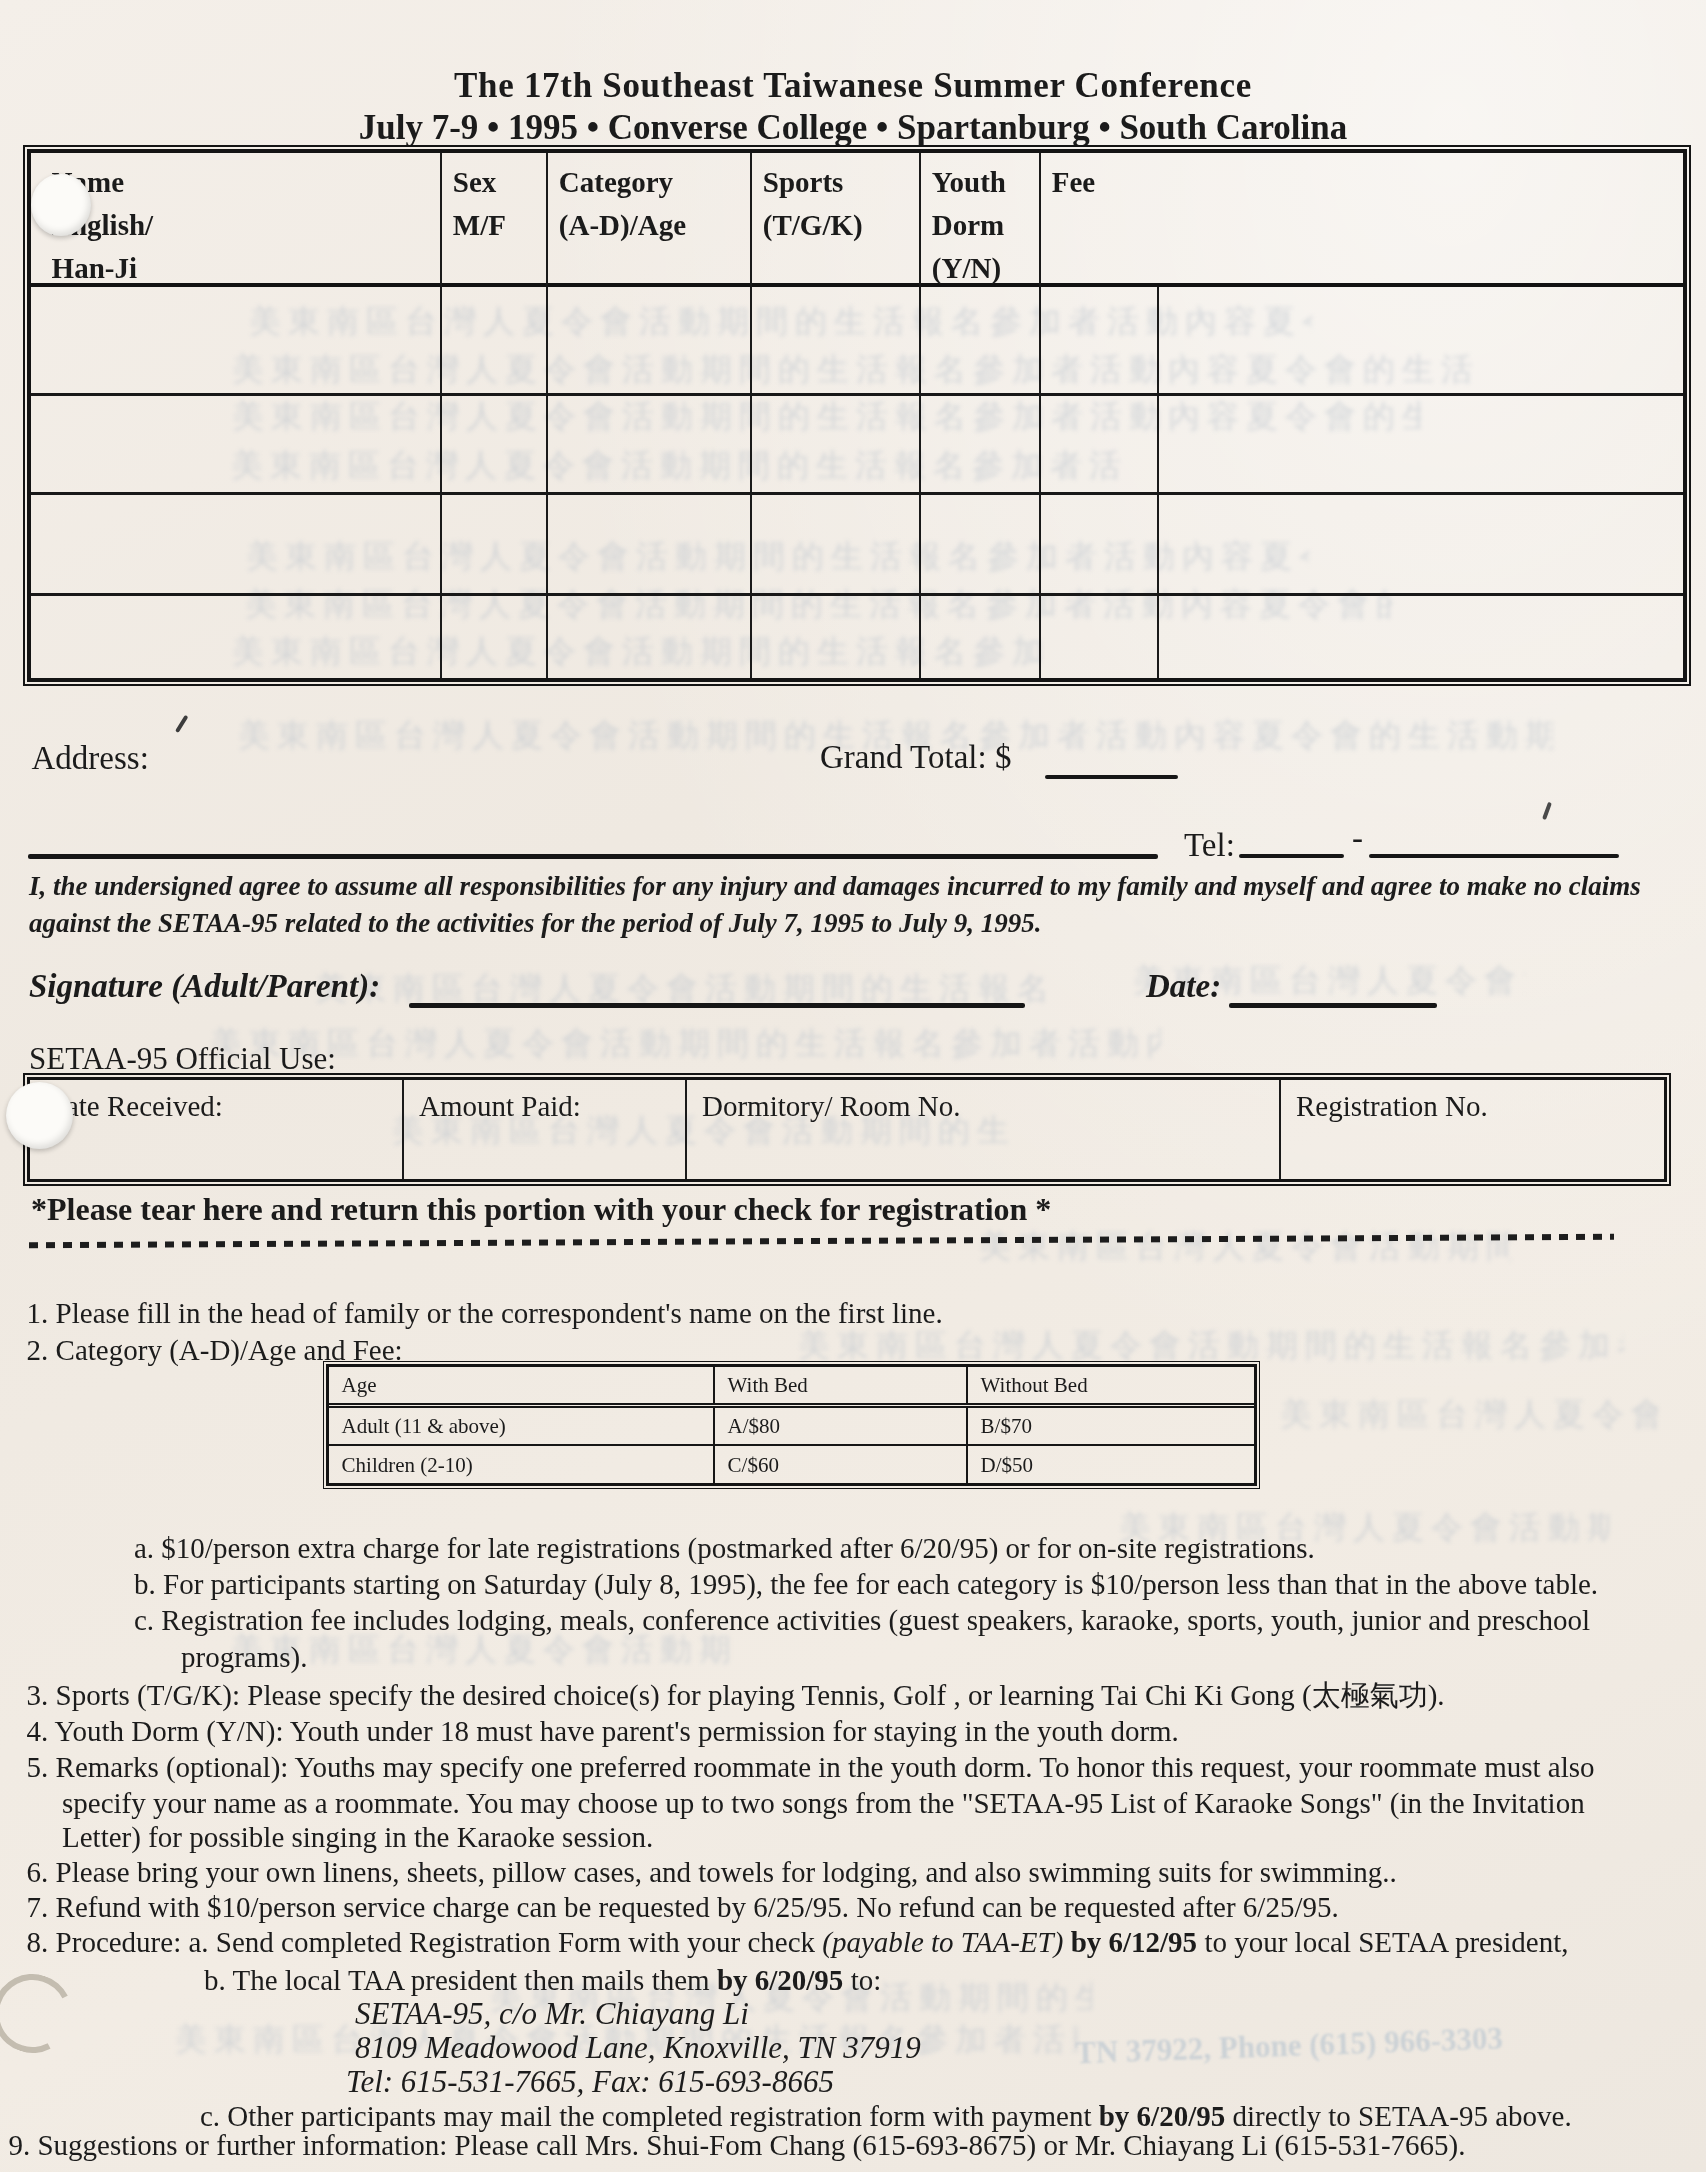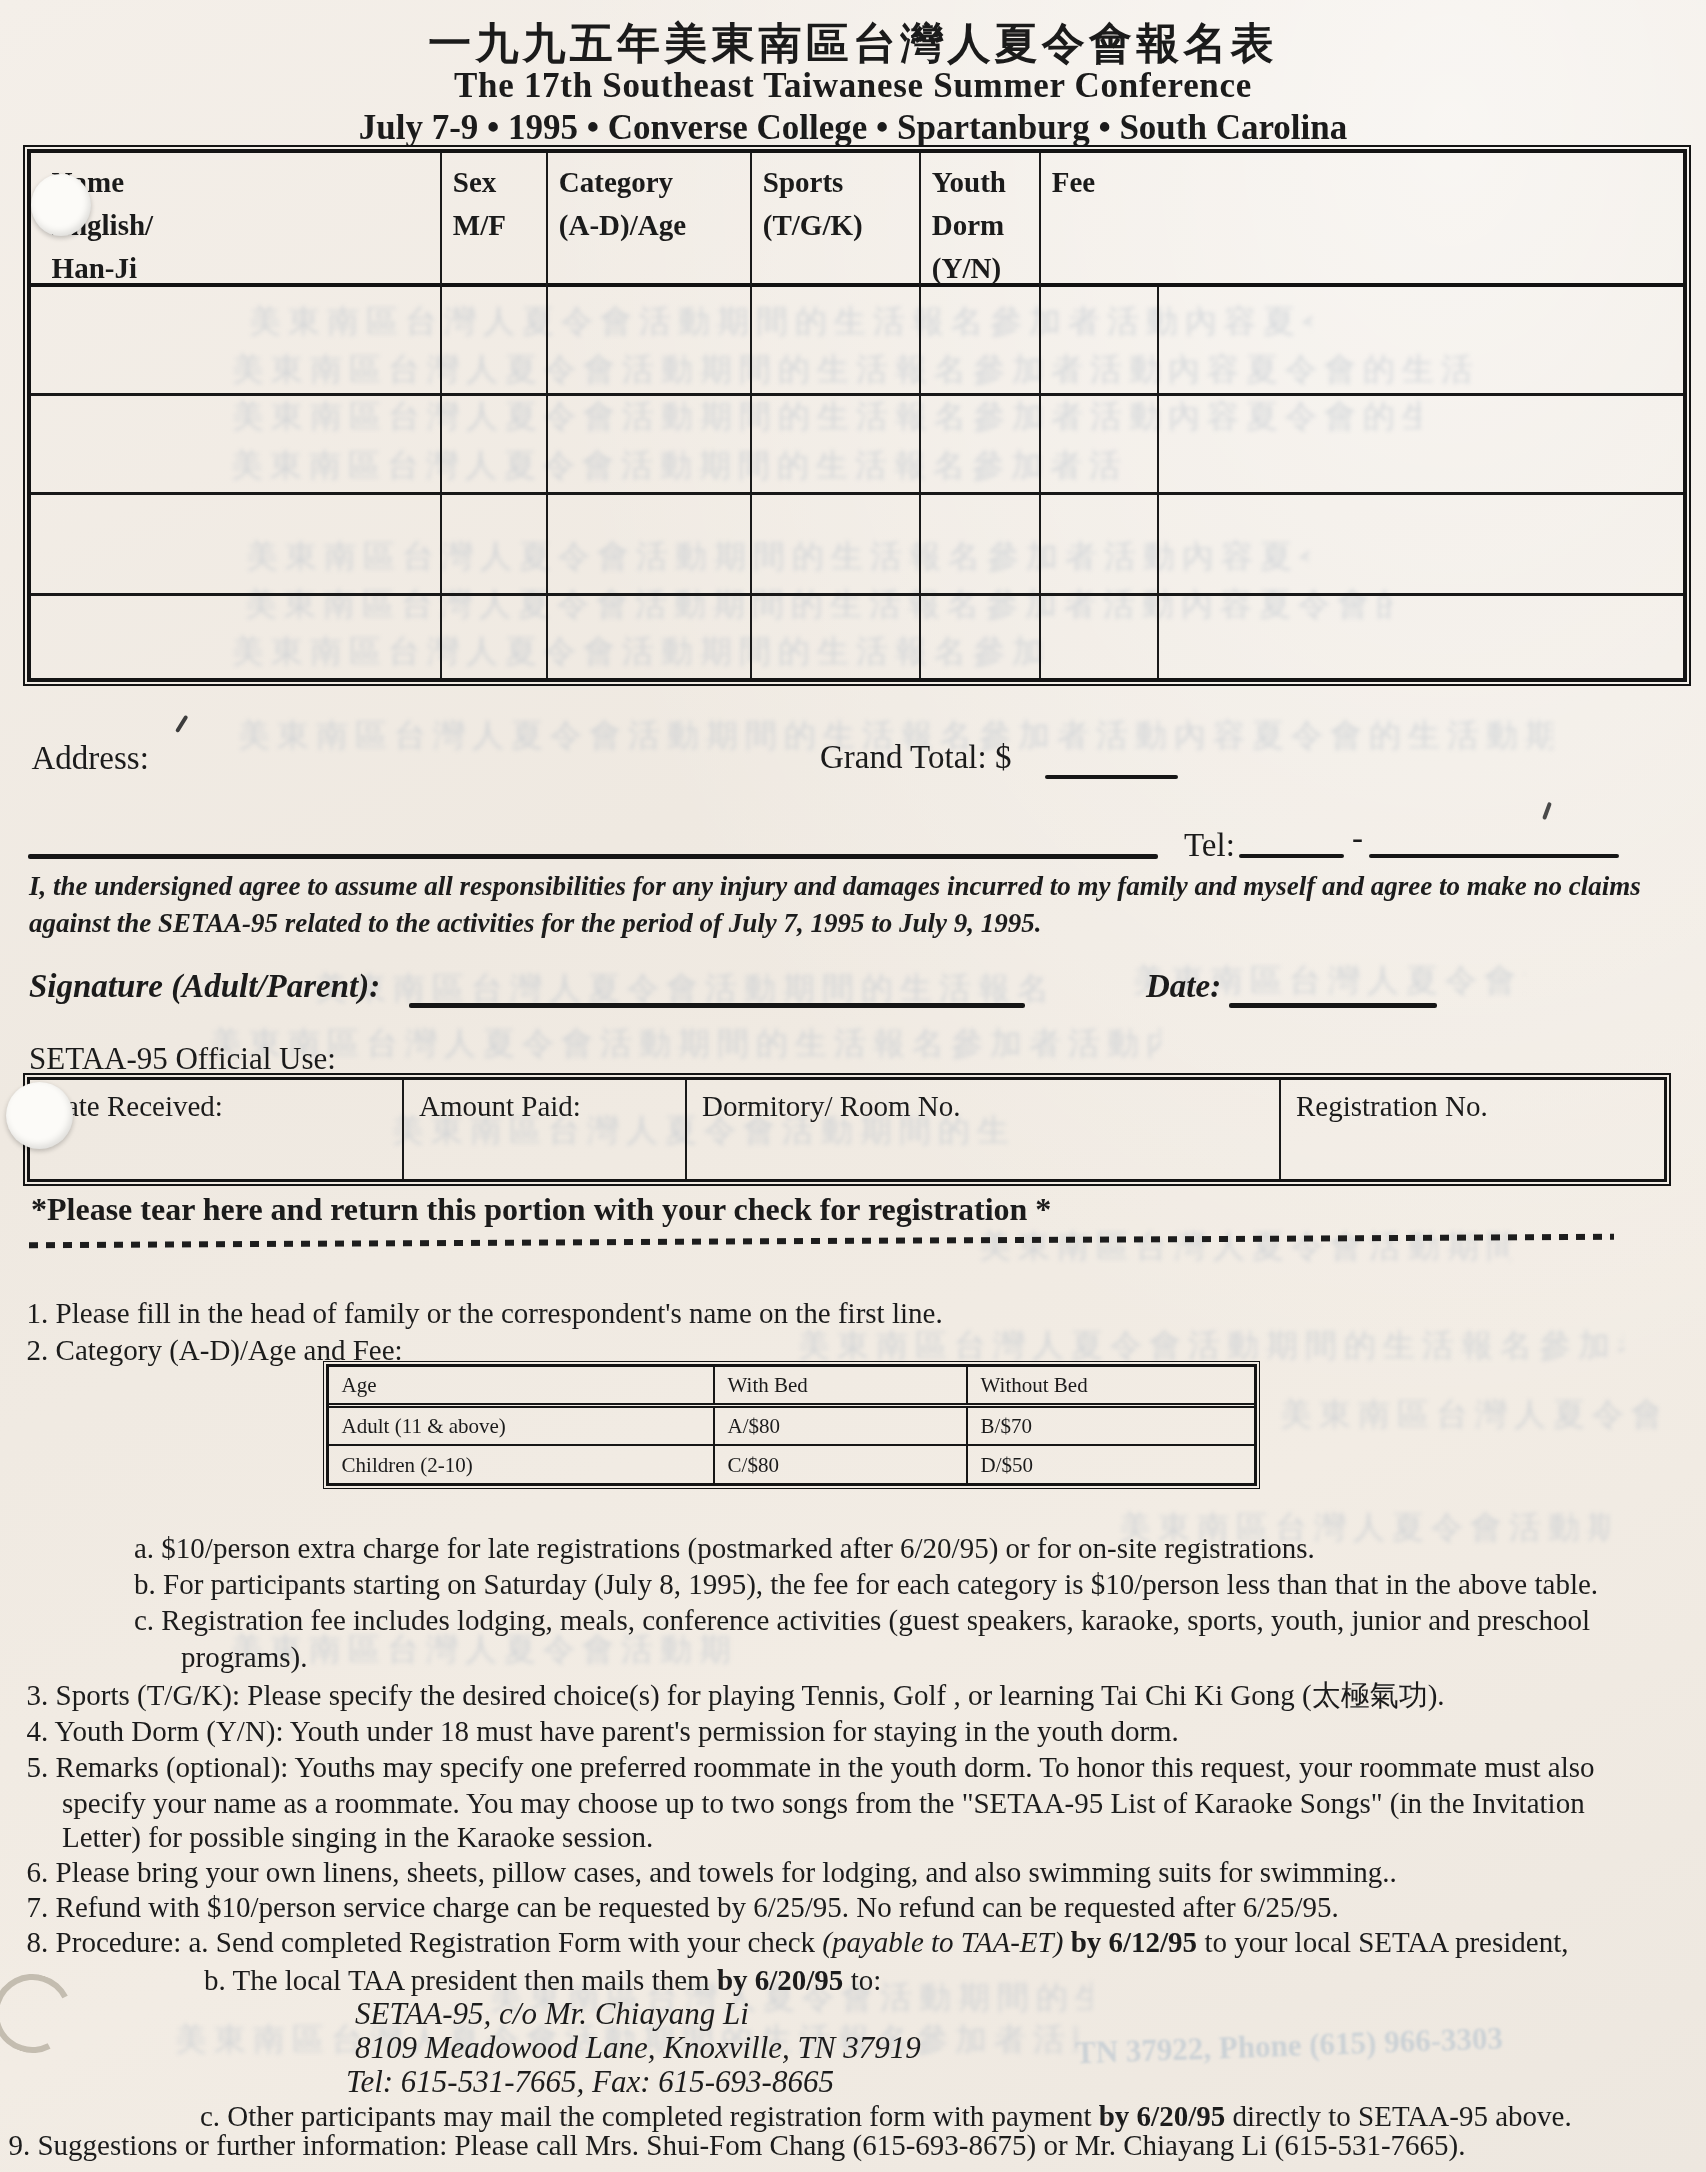--- a/index.html
+++ b/index.html
@@ -85,21 +85,20 @@
   <div class="bleed" style="left:392px;top:1114px;width:616px">美東南區台灣人夏令會活動期間的生活報名參加者活動內容夏令會的生活動期間報名表參加美東南區台灣人夏令會</div>
   <div class="bleed" style="left:979px;top:1230px;width:532px">美東南區台灣人夏令會活動期間的生活報名參加者活動內容夏令會的生活動期間報名表參加美東南區台灣人夏令會</div>
   <div class="bleed" style="left:798px;top:1329px;width:826px">美東南區台灣人夏令會活動期間的生活報名參加者活動內容夏令會的生活動期間報名表參加美東南區台灣人夏令會</div>
   <div class="bleed" style="left:1280px;top:1398px;width:378px">美東南區台灣人夏令會活動期間的生活報名參加者活動內容夏令會的生活動期間報名表參加美東南區台灣人夏令會</div>
   <div class="bleed" style="left:1119px;top:1511px;width:490px">美東南區台灣人夏令會活動期間的生活報名參加者活動內容夏令會的生活動期間報名表參加美東南區台灣人夏令會</div>
   <div class="bleed" style="left:231px;top:1633px;width:504px">美東南區台灣人夏令會活動期間的生活報名參加者活動內容夏令會的生活動期間報名表參加美東南區台灣人夏令會</div>
   <div class="bleed" style="left:490px;top:1981px;width:602px">美東南區台灣人夏令會活動期間的生活報名參加者活動內容夏令會的生活動期間報名表參加美東南區台灣人夏令會</div>
   <div class="bleed" style="left:175px;top:2023px;width:903px">美東南區台灣人夏令會活動期間的生活報名參加者活動內容夏令會的生活動期間報名表參加美東南區台灣人夏令會</div>
   <div class="bleed-latin" style="left:1075px;top:2028px">TN 37922, Phone (615) 966-3303</div>
 
-  <div class="title t-zh">一九九五年美東南區台灣人夏令會報名表</div>
   <div class="title t-en">The 17th Southeast Taiwanese Summer Conference</div>
   <div class="title t-sub">July 7-9 • 1995 • Converse College • Spartanburg • South Carolina</div>
 
   <div class="roster">
     <div class="r-row r-head">
       <div class="r-cell c1">Name
 English/
 Han-Ji</div>
       <div class="r-cell">Sex
 M/F</div>
@@ -186,21 +185,21 @@
       <div>With Bed</div>
       <div>Without Bed</div>
     </div>
     <div class="f-row f-mid">
       <div>Adult (11 &amp; above)</div>
       <div>A/$80</div>
       <div>B/$70</div>
     </div>
     <div class="f-row">
       <div>Children (2-10)</div>
-      <div>C/$80</div>
+      <div>C/$60</div>
       <div>D/$50</div>
     </div>
   </div>
 
   <div class="line" style="left:26.6px;top:1296px"><span>1. Please fill in the head of family or the correspondent's name on the first line.</span></div>
   <div class="line" style="left:26.6px;top:1333px"><span>2. Category (A-D)/Age and Fee:</span></div>
   <div class="line" style="left:134px;top:1531px"><span>a. $10/person extra charge for </span><span class="s-i">late registrations</span><span> (postmarked after 6/20/95) or for on-site registrations.</span></div>
   <div class="line" style="left:134px;top:1567px"><span>b. For participants starting on Saturday (July 8, 1995), the fee for each category is $10/person less than that in the above table.</span></div>
   <div class="line" style="left:134px;top:1603px"><span>c. Registration fee includes lodging, meals, conference activities (guest speakers, karaoke, sports, youth, junior and preschool</span></div>
   <div class="line" style="left:181px;top:1640px"><span>programs).</span></div>

